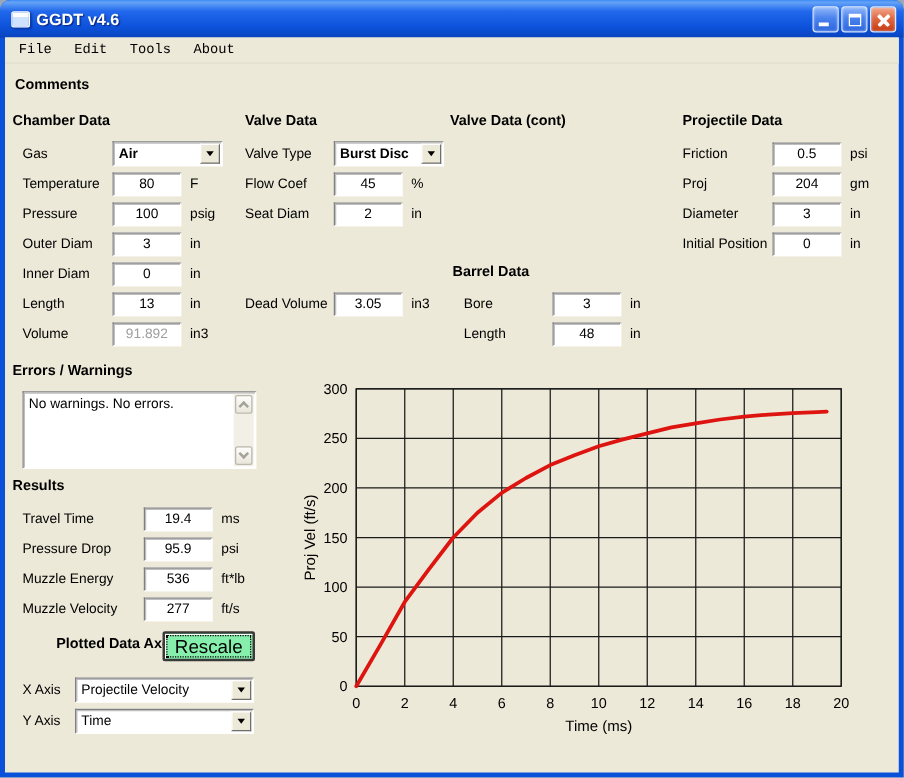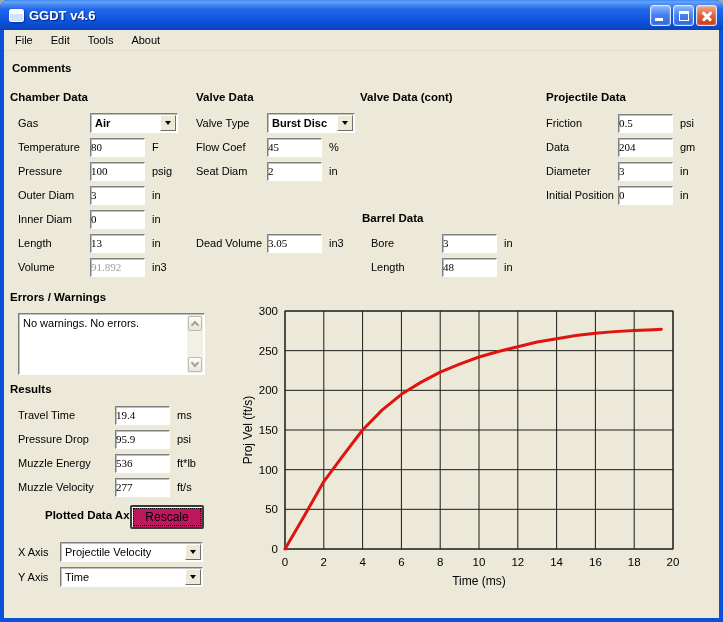--- a/index.html
+++ b/index.html
@@ -19,30 +19,30 @@
   .tbbtn.close{background:linear-gradient(180deg,#F1A globalization 0%,#E3714C 45%,#C83C17 100%);
     background:linear-gradient(180deg,#F2A88E 0%,#E06A42 45%,#C43A16 100%);}
   .glyph-min{position:absolute;left:4px;bottom:4px;width:8px;height:3px;background:#fff;}
   .glyph-max{position:absolute;left:5px;top:5px;width:10px;height:10px;border:1px solid #fff;border-top:3px solid #fff;}
   .glyph-close-a,.glyph-close-b{position:absolute;left:4px;top:9px;width:12px;height:2.5px;background:#fff;border-radius:1px;}
   .glyph-close-a{transform:rotate(45deg);} .glyph-close-b{transform:rotate(-45deg);}
   
   .client{position:absolute;left:4px;top:30px;width:715px;height:588px;background:#ECE9D8;}
   .menubar{position:absolute;left:4px;top:30px;width:715px;height:21px;background:#ECE9D8;
     display:flex;align-items:center;padding-left:2px;border-bottom:1px solid #E2DECC;}
-  .menu-item{font-size:11px;color:#000;padding:3px 9px;cursor:default;}
+  .menu-item{font-size:11px;color:#000;padding:3px 9px;cursor:default;font-family:Liberation Mono, monospace;}
   
   .hdr{position:absolute;font-size:11.5px;font-weight:bold;color:#000;white-space:nowrap;}
   .lbl{font-size:11px;color:#000;white-space:nowrap;}
   
   .sunken{background:#fff;border:1px solid;border-color:#7F7F7F #FFFFFF #FFFFFF #7F7F7F;
     box-shadow:inset 1px 1px 0 rgba(70,70,70,.35);}
   .frow{display:flex;align-items:center;height:24px;}
   .rspacer{height:48px;}
-  .fin{width:55px;height:19px;text-align:left;font-size:11px;font-family:Liberation Serif, serif;
+  .fin{width:55px;height:19px;text-align:center;font-size:11px;font-family:Liberation Sans, sans-serif;
     padding:0 0;outline:none;}
   .fin.dis{color:#9E9E9E;}
   .funit{font-size:11px;margin-left:7px;white-space:nowrap;}
   .dd{height:20px;display:flex;align-items:center;padding:1px;}
   .dd .ddtext{flex:1;font-size:11px;padding-left:3px;white-space:nowrap;overflow:hidden;line-height:16px;}
   .ddbtn{width:16px;height:16px;background:#ECE9D8;border:1px solid;border-color:#FFFFFF #6E6E6E #6E6E6E #FFFFFF;
     display:flex;align-items:center;justify-content:center;flex:none;}
   .ddarrow{width:0;height:0;border-left:3.5px solid transparent;border-right:3.5px solid transparent;border-top:4.5px solid #000;}
   
   .col{position:absolute;}
@@ -60,22 +60,22 @@
   .err-text{position:absolute;left:4px;top:3px;font-size:11px;}
   .scrollbar{position:absolute;right:1px;top:1px;bottom:1px;width:16px;background:#F2F0E6;
     display:flex;flex-direction:column;justify-content:space-between;padding:1px;}
   .sbtn{height:15px;width:14px;background:linear-gradient(180deg,#FDFDFB,#E9E6DB);
     border:1px solid #BBB8AD;border-radius:2px;position:relative;}
   .chev-up,.chev-down{position:absolute;left:3px;width:6px;height:6px;border:solid #A5A299;border-width:0 2px 2px 0;}
   .chev-up{top:5px;transform:rotate(-135deg);} .chev-down{top:2px;transform:rotate(45deg);}
   
   .rescol{position:absolute;left:18px;top:403px;} .rescol .lbl{width:97px;}
   
-  .rescale-btn{position:absolute;left:130px;top:505px;width:74px;height:24px;background:#be185d;
-    border:2px solid #3A3A38;border-radius:2px;font-size:12px;font-family:"Liberation Sans",sans-serif;color:#000;
+  .rescale-btn{position:absolute;left:130px;top:505px;width:74px;height:24px;background:#86efac;
+    border:2px solid #3A3A38;border-radius:2px;font-size:15px;font-family:"Liberation Sans",sans-serif;color:#000;
     outline:1px dotted #000;outline-offset:-4px;box-shadow:inset 1px 1px 0 #fff;}
   .axescol{position:absolute;left:18px;top:539px;} .axescol .frow{height:25px;} .axescol .lbl{width:42px;}
   
   .chart{position:absolute;left:240px;top:296px;width:478px;height:306px;}
   .chart svg{font-family:"Liberation Sans",sans-serif;}
   .comments-input{position:absolute;left:97px;top:59px;width:612px;height:21px;font-size:11px;
     font-family:"Liberation Sans",sans-serif;padding:0 4px;outline:none;text-align:left;}
 </style>
 </head>
 <body>
@@ -199,21 +199,21 @@
     </div>
   </div>
 
   <div class="col col4">
     <div class="frow">
       <span class="lbl">Friction</span>
       <input class="fin sunken" value="0.5" style="">
       <span class="funit">psi</span>
     </div>
     <div class="frow">
-      <span class="lbl">Data</span>
+      <span class="lbl">Proj</span>
       <input class="fin sunken" value="204" style="">
       <span class="funit">gm</span>
     </div>
     <div class="frow">
       <span class="lbl">Diameter</span>
       <input class="fin sunken" value="3" style="">
       <span class="funit">in</span>
     </div>
     <div class="frow">
       <span class="lbl">Initial Position</span>

